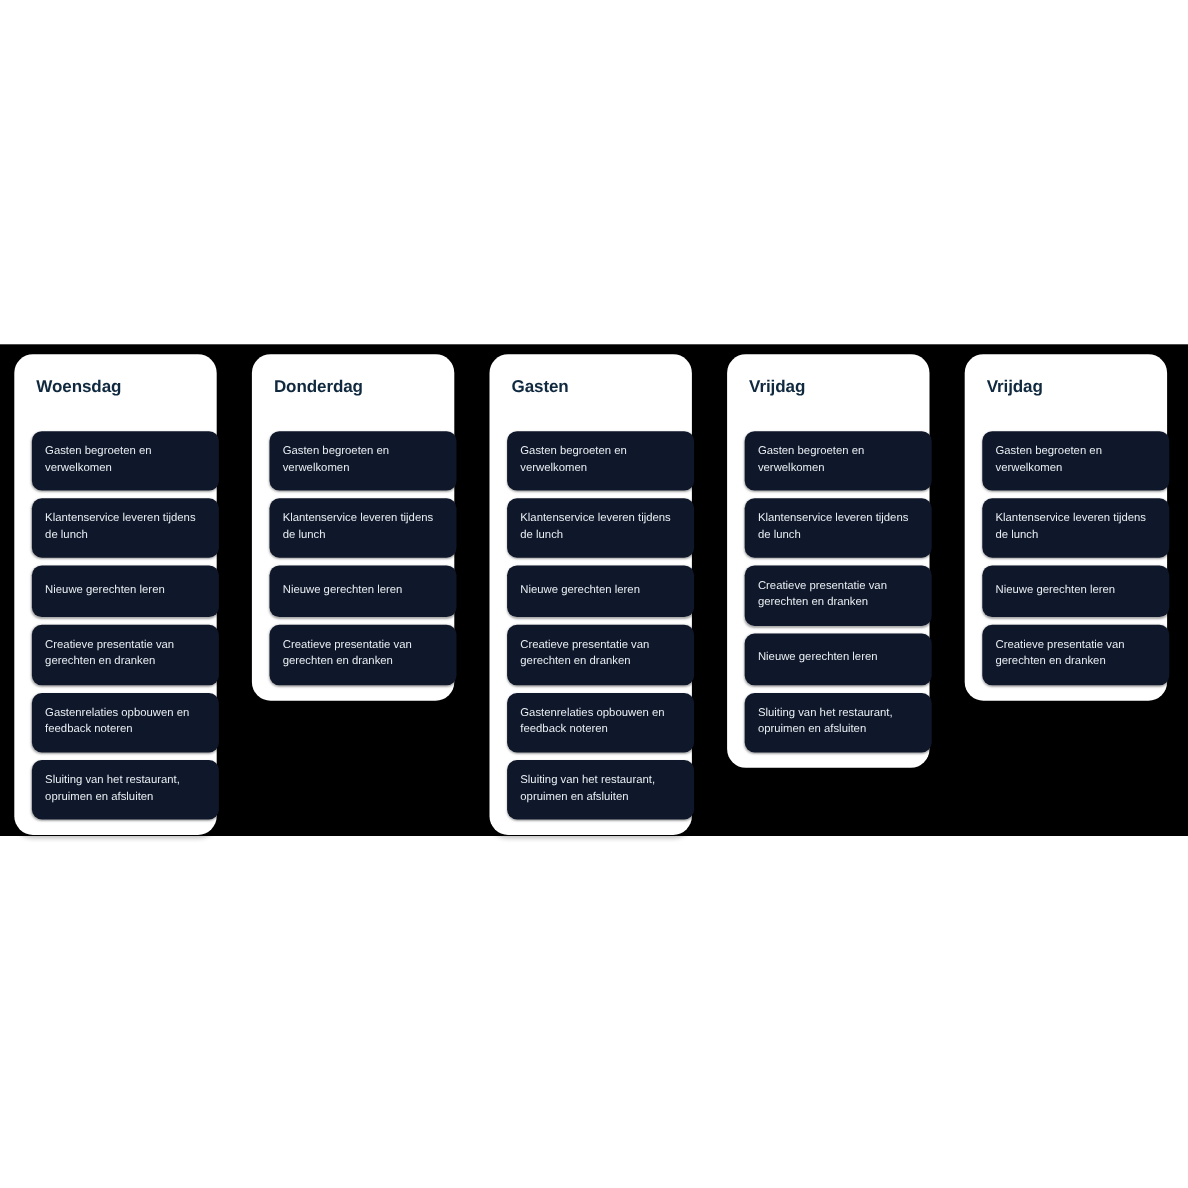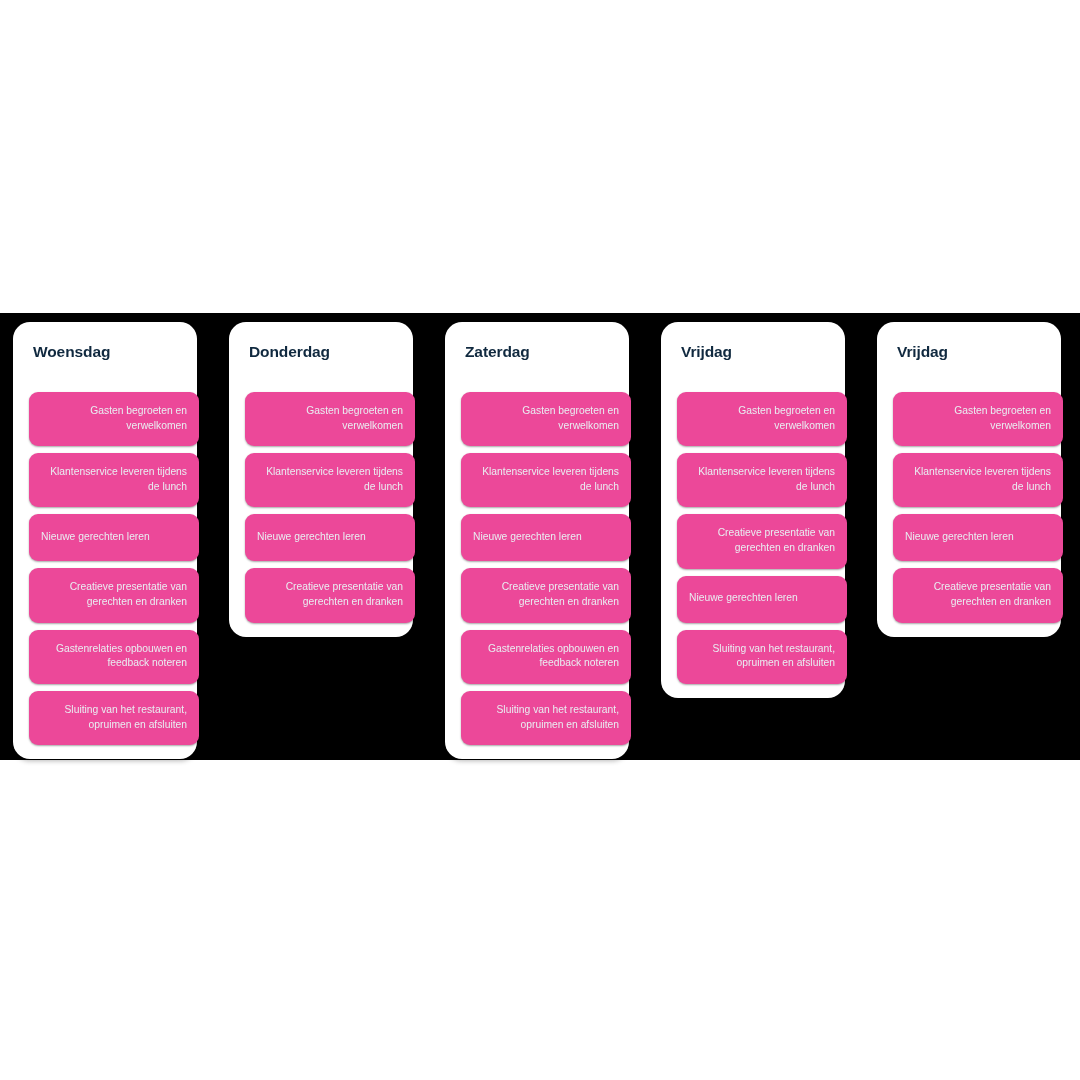--- a/index.html
+++ b/index.html
@@ -66,31 +66,30 @@
 
   .task-list {
     display: flex;
     flex-direction: column;
     gap: 7px;
     margin-left: 8px;
     margin-right: -10px;
   }
 
   .task-pill {
-    background: #ec4899;
+    background: #0f172a;
     color: #e9eef2;
     border-radius: 9px;
     padding: 12px 12px 13px 12px;
     font-size: 10.3px;
     line-height: 1.42;
     min-height: 47px;
     display: flex;
     align-items: center;
     box-shadow: 0 1px 2px rgba(0,0,0,0.35);
-    text-align: right;
   }
 
   .task-pill span { display: block; }
 </style>
 </head>
 <body>
 
 <div class="page">
   <div class="band"></div>
   <div class="board" id="board">
@@ -128,21 +127,21 @@
           </div>
           <div class="task-pill">
             <span>Nieuwe gerechten leren</span>
           </div>
           <div class="task-pill">
             <span>Creatieve presentatie van gerechten en dranken</span>
           </div>
         </div>
       </div>
       <div class="day-card">
-        <div class="day-title">Zaterdag</div>
+        <div class="day-title">Gasten</div>
         <div class="task-list">
           <div class="task-pill">
             <span>Gasten begroeten en verwelkomen</span>
           </div>
           <div class="task-pill">
             <span>Klantenservice leveren tijdens de lunch</span>
           </div>
           <div class="task-pill">
             <span>Nieuwe gerechten leren</span>
           </div>

